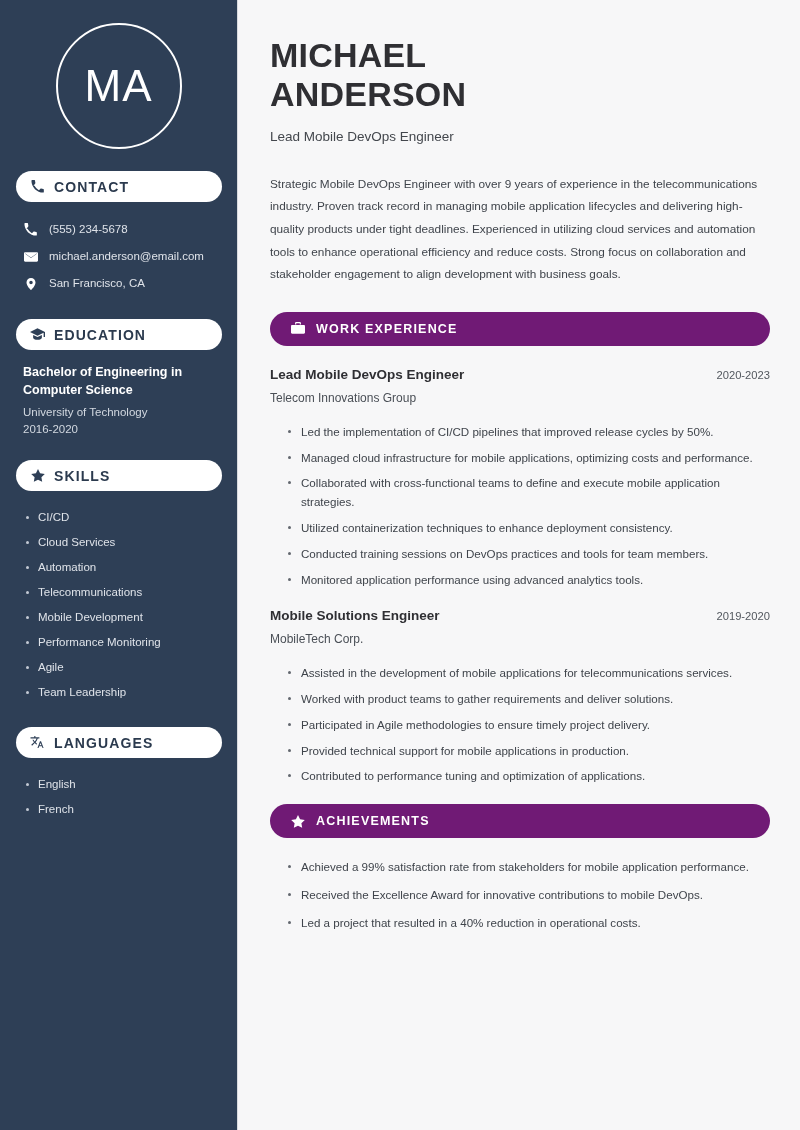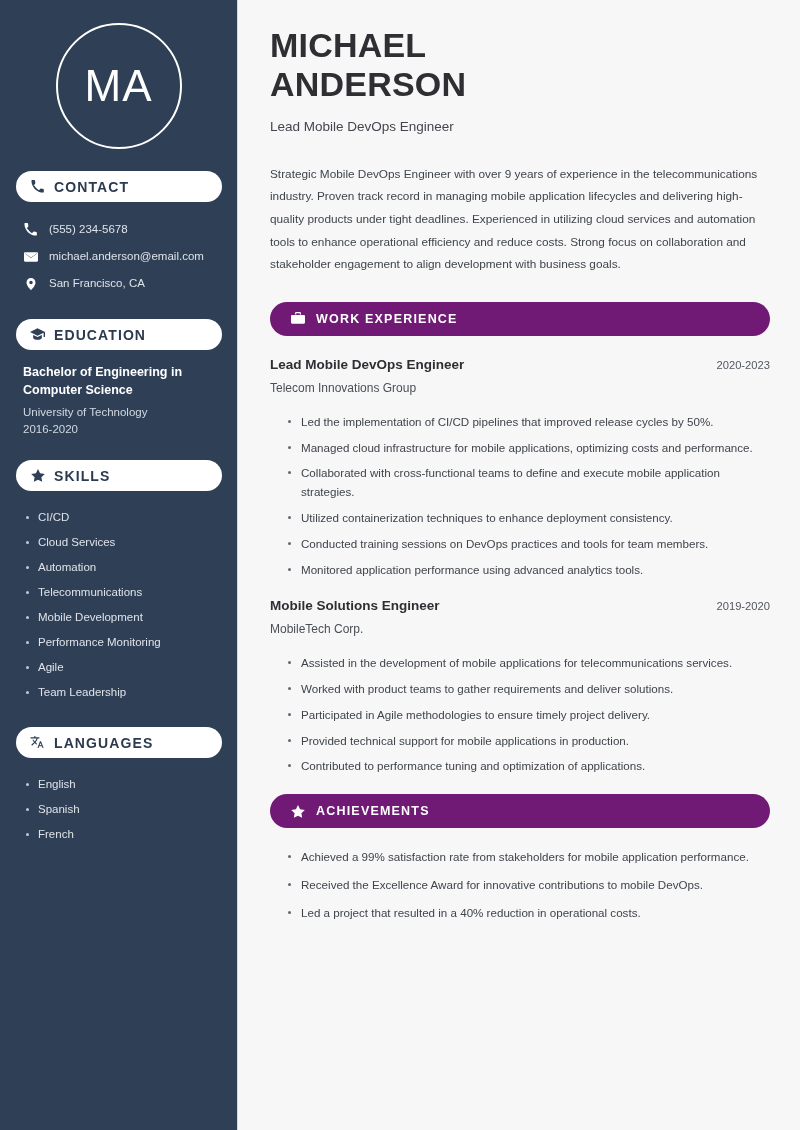--- a/index.html
+++ b/index.html
@@ -146,21 +146,21 @@
     width: 3px;
     height: 3px;
     border-radius: 50%;
     background: #c3cad4;
     flex: 0 0 auto;
   }
 
   
   .main {
     flex: 1;
-    padding: 26px 30px 30px 32px;
+    padding: 36px 30px 30px 32px;
     background: #f7f7f8;
     overflow: hidden;
   }
 
   .name {
     color: #2f2f33;
     font-size: 34px;
     font-weight: 700;
     line-height: 1.14;
     letter-spacing: 0.2px;
@@ -371,23 +371,20 @@
           </svg>
       </span>
       <span class="pill-label">LANGUAGES</span>
     </div>
 
     <ul class="side-list">
       <li>
           <span>English</span>
         </li>
       <li>
-          <span>Spanish</span>
-        </li>
-      <li>
           <span>French</span>
         </li>
     </ul>
 
   </aside>
 
   <main class="main">
 
     <h1 class="name">MICHAEL ANDERSON</h1>
     <div class="job-title">Lead Mobile DevOps Engineer</div>

